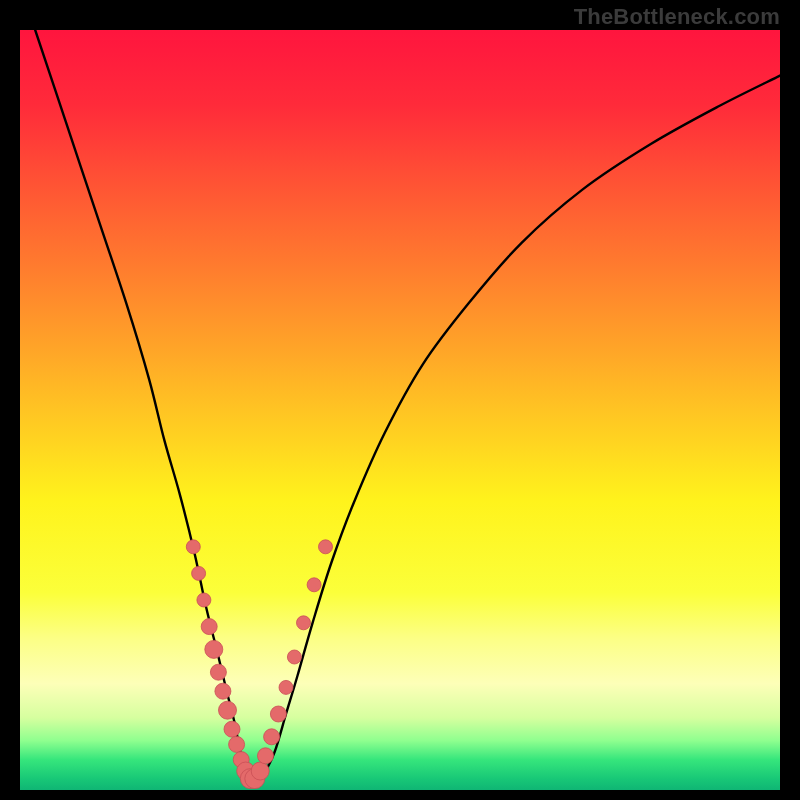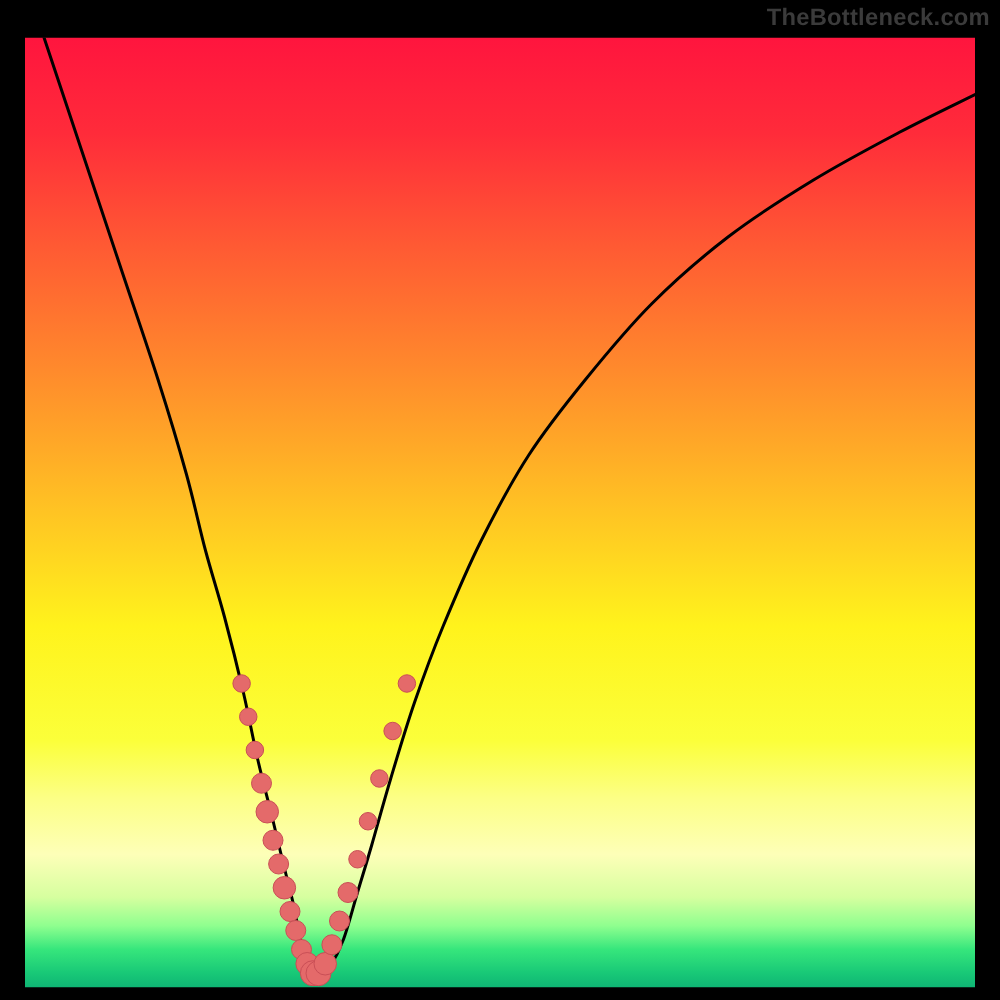--- a/index.html
+++ b/index.html
@@ -69,13 +69,13 @@
       <circle cx="251.6" cy="706.8" r="8" fill="#e46a6a" stroke="#c94f56" stroke-width="0.8"></circle>
       <circle cx="258.4" cy="684.0" r="8" fill="#e46a6a" stroke="#c94f56" stroke-width="0.8"></circle>
       <circle cx="266.0" cy="657.4" r="7" fill="#e46a6a" stroke="#c94f56" stroke-width="0.8"></circle>
       <circle cx="274.4" cy="627.0" r="7" fill="#e46a6a" stroke="#c94f56" stroke-width="0.8"></circle>
       <circle cx="283.5" cy="592.8" r="7" fill="#e46a6a" stroke="#c94f56" stroke-width="0.8"></circle>
       <circle cx="294.1" cy="554.8" r="7" fill="#e46a6a" stroke="#c94f56" stroke-width="0.8"></circle>
       <circle cx="305.5" cy="516.8" r="7" fill="#e46a6a" stroke="#c94f56" stroke-width="0.8"></circle>
     </g>
 </svg>
 
-<div class="watermark" style="right:8px; top:4px; font-size:19px;">TheBottleneck.com</div>
+<div class="watermark" style="right:20px; top:4px; font-size:22px;">TheBottleneck.com</div>
 
 </body></html>

